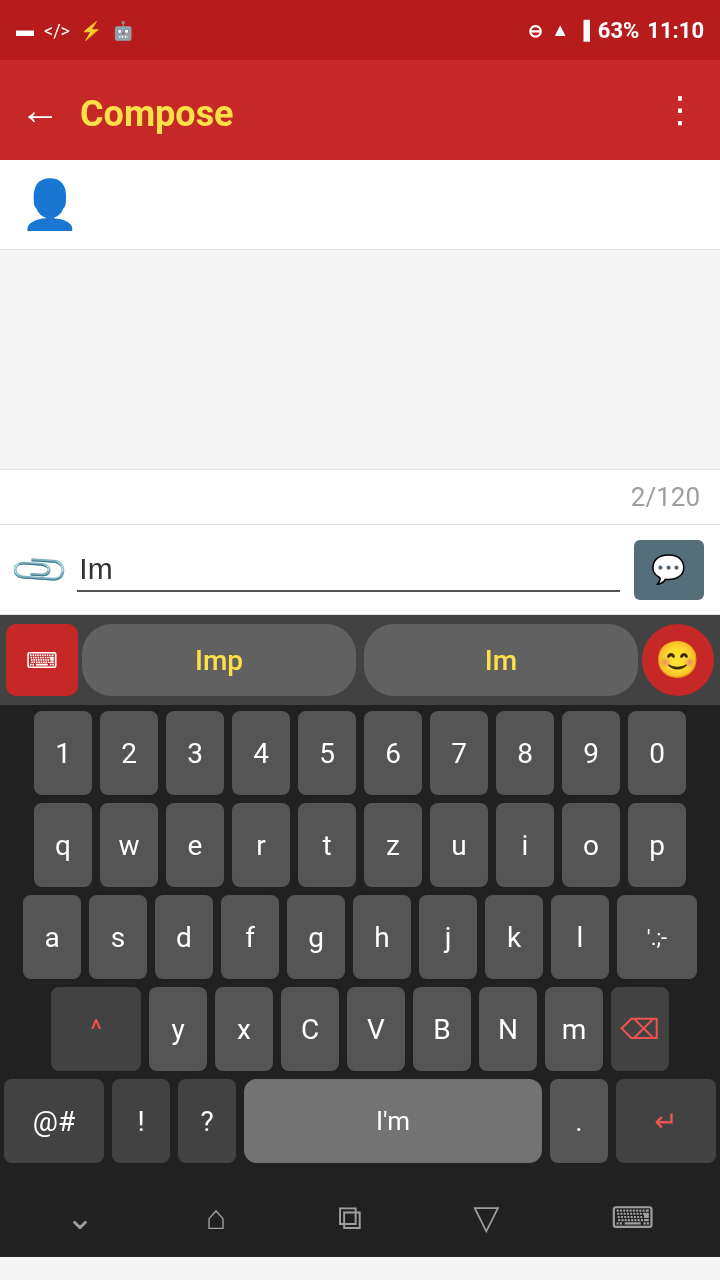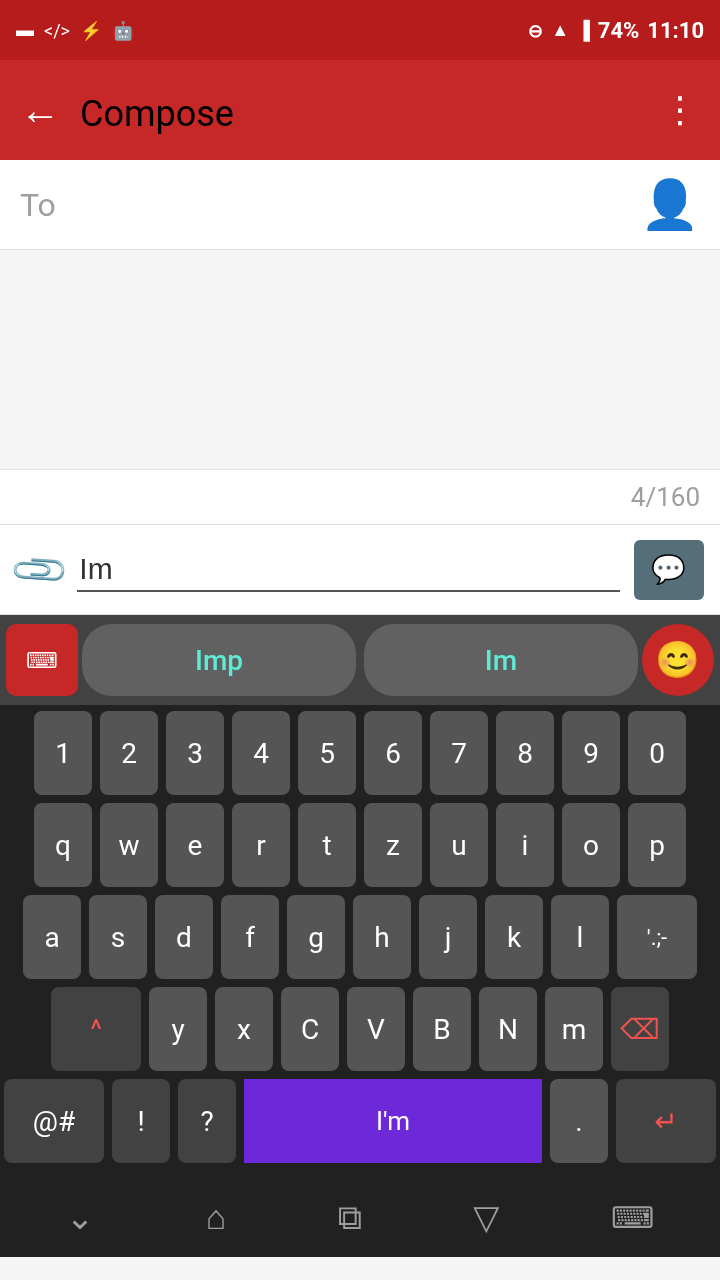--- a/index.html
+++ b/index.html
@@ -43,23 +43,23 @@
       align-items: center;
       justify-content: space-between;
       padding: 0 20px;
     }
     .app-bar-left {
       display: flex;
       align-items: center;
       gap: 20px;
     }
     .app-bar-title {
-      color: #000000;
+      color: #fde047;
       font-size: 36px;
-      font-weight: 400;
+      font-weight: 700;
       margin-top: 8px;
     }
     .back-btn {
       color: white;
       font-size: 40px;
       cursor: pointer;
     }
     .more-btn {
       color: white;
       font-size: 36px;
@@ -185,21 +185,21 @@
       height: 72px;
       background: #616161;
       border-radius: 30px;
       display: flex;
       align-items: center;
       justify-content: center;
       margin: 0 4px;
       cursor: pointer;
     }
     .suggestion-text {
-      color: #5eead4;
+      color: #fde047;
       font-size: 28px;
       font-weight: 500;
     }
     .emoji-btn {
       width: 72px;
       height: 72px;
       background: #c62828;
       border-radius: 50%;
       display: flex;
       align-items: center;
@@ -240,22 +240,22 @@
     }
     .key-special {
       background: #424242;
       color: white;
     }
     .key-red {
       color: #ef5350;
     }
     .key-space {
       flex: 1;
-      background: #6d28d9;
-      border-radius: 0;
+      background: #737373;
+      border-radius: 13px;
     }
     .key-backspace {
       background: #424242;
     }
     .key-enter {
       background: #424242;
       min-width: 100px;
     }
     .key-sym {
       background: #424242;
@@ -297,43 +297,42 @@
   <div class="status-bar-left">
     <span class="status-icon">▬</span>
     <span class="status-icon">&lt;/&gt;</span>
     <span class="status-icon">⚡</span>
     <span class="status-icon">🤖</span>
   </div>
   <div class="status-bar-right">
     <span class="status-icon">⊖</span>
     <span class="status-icon">▲</span>
     <span class="status-icon">▐</span>
-    <span>74%</span>
+    <span>63%</span>
     <span>11:10</span>
   </div>
 </div>
 
 <div class="app-bar">
   <div class="app-bar-left">
     <span class="back-btn">←</span>
     <span class="app-bar-title">Compose</span>
   </div>
   <span class="more-btn">⋮</span>
 </div>
 
 <div class="to-field">
-  <span class="to-label">To</span>
   <span class="contact-icon">👤</span>
 </div>
 
 <div class="message-body">
 </div>
 
 <div class="counter-bar">
-  <span class="counter-text">4/160</span>
+  <span class="counter-text">2/120</span>
 </div>
 
 <div class="input-row">
   <span class="attach-btn">📎</span>
   <input class="message-input" type="text" value="Im" style="">
   <div class="send-btn">
     <span class="send-icon-chat">💬</span>
   </div>
 </div>
 

